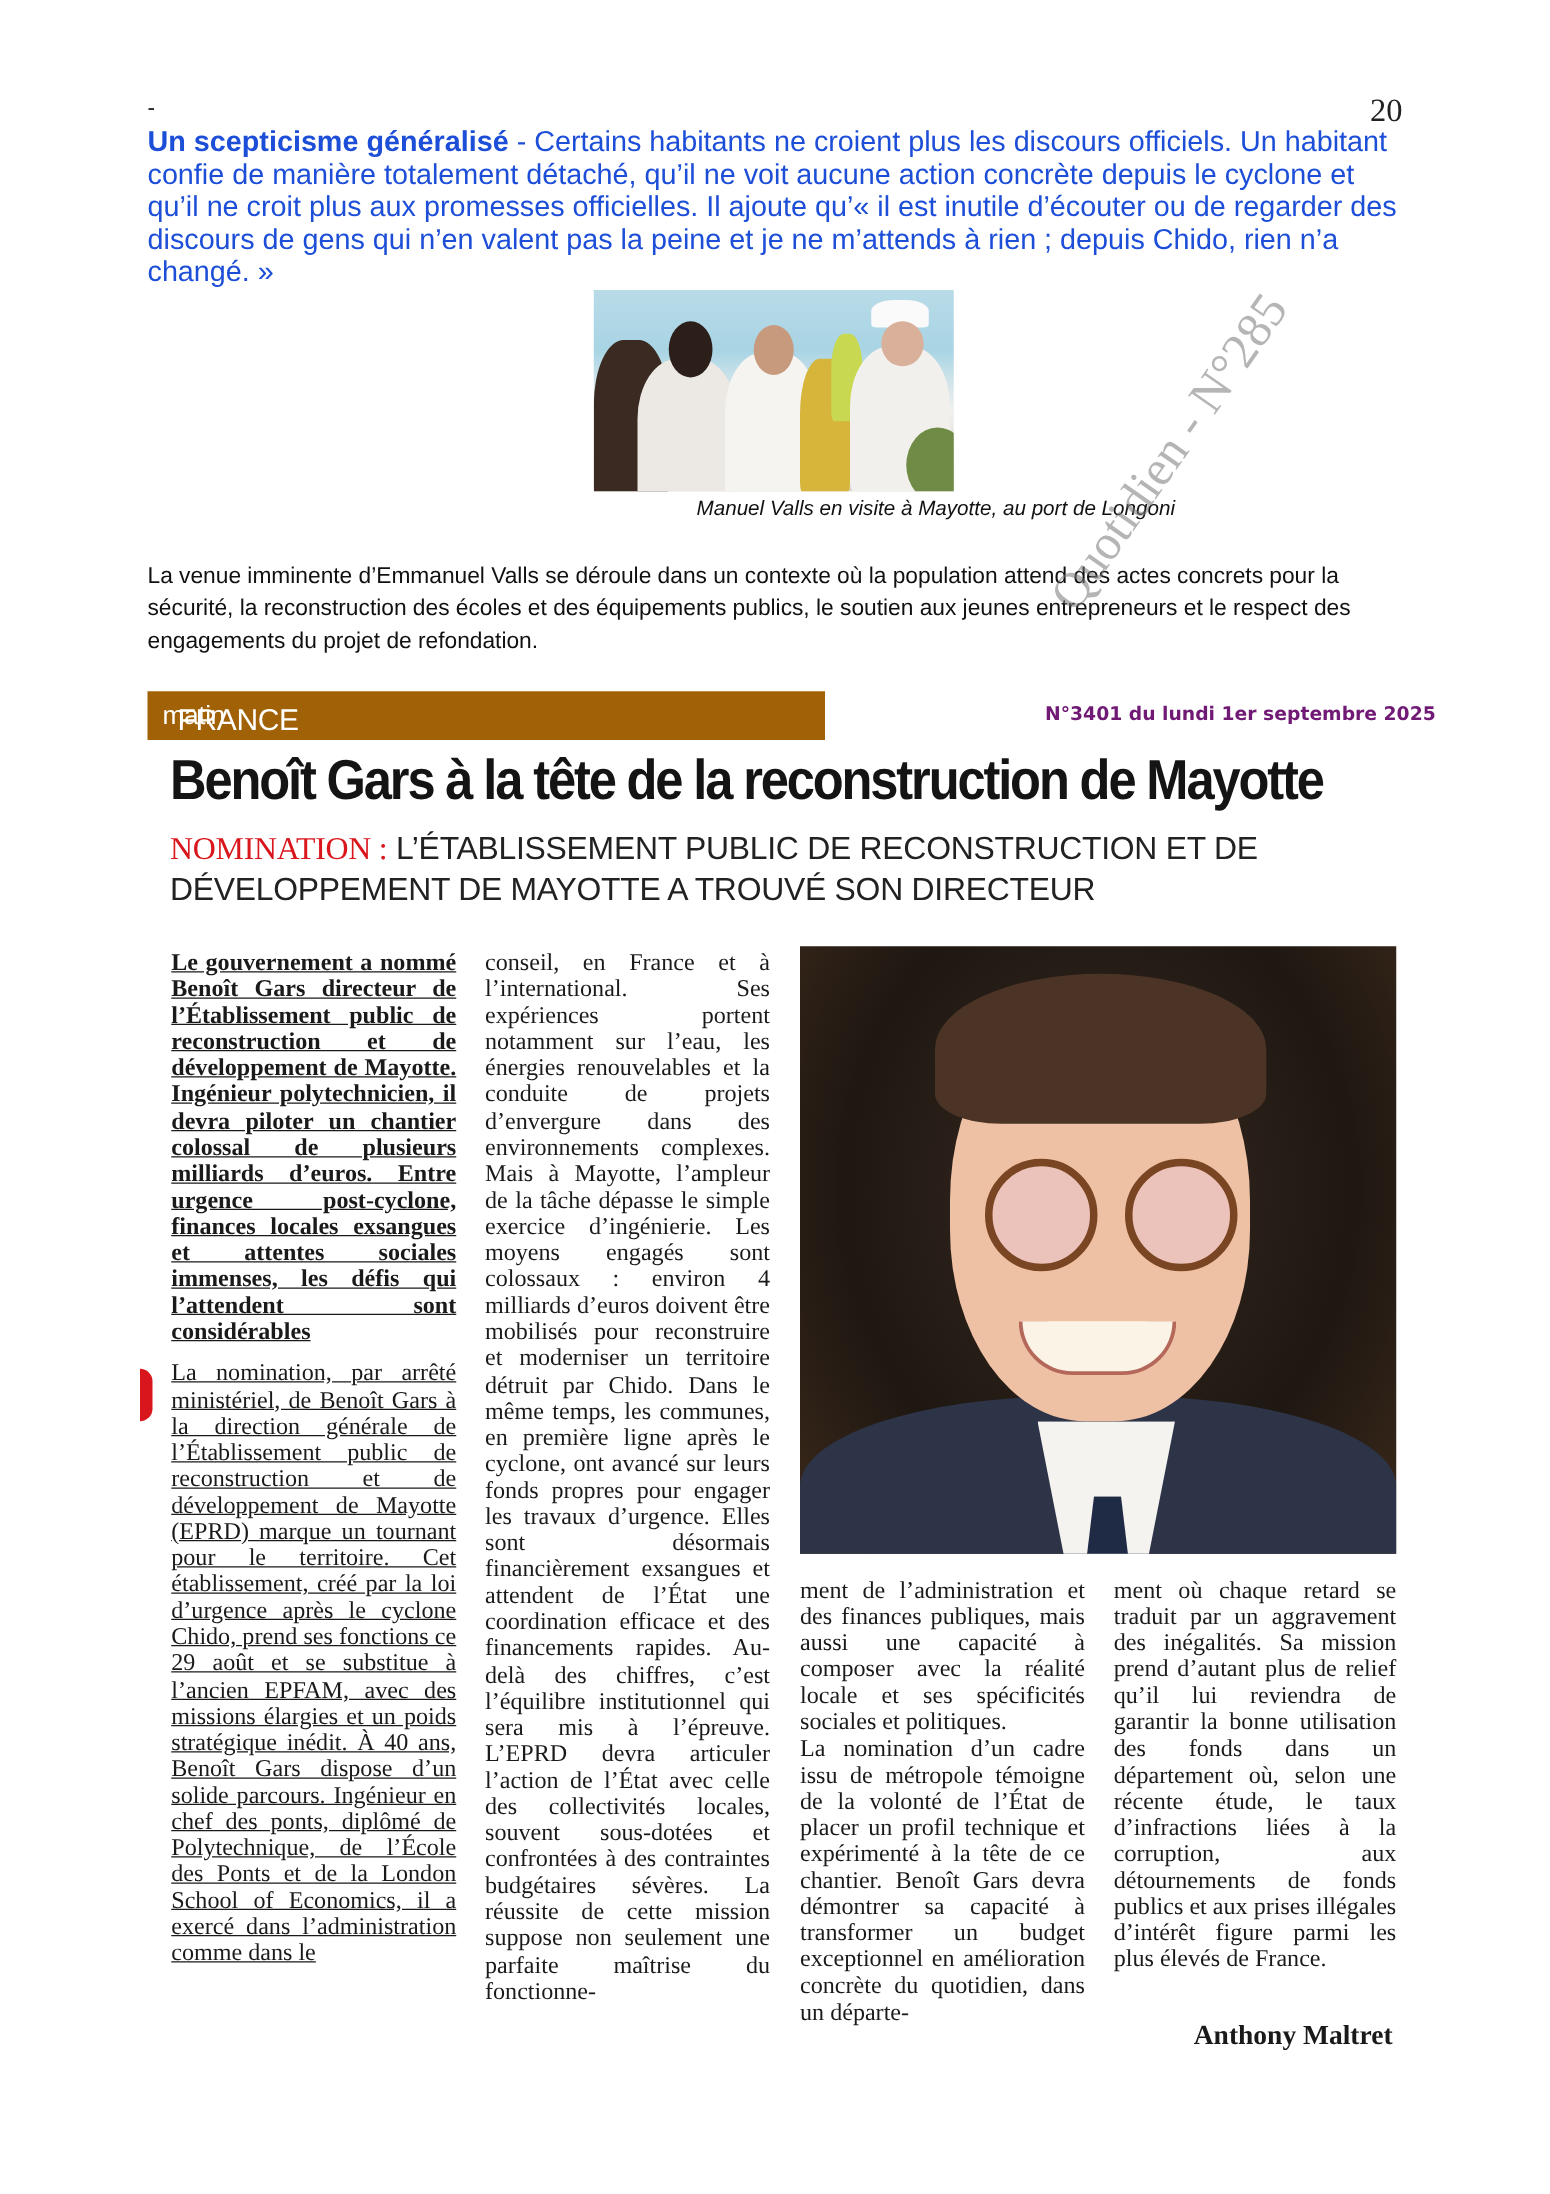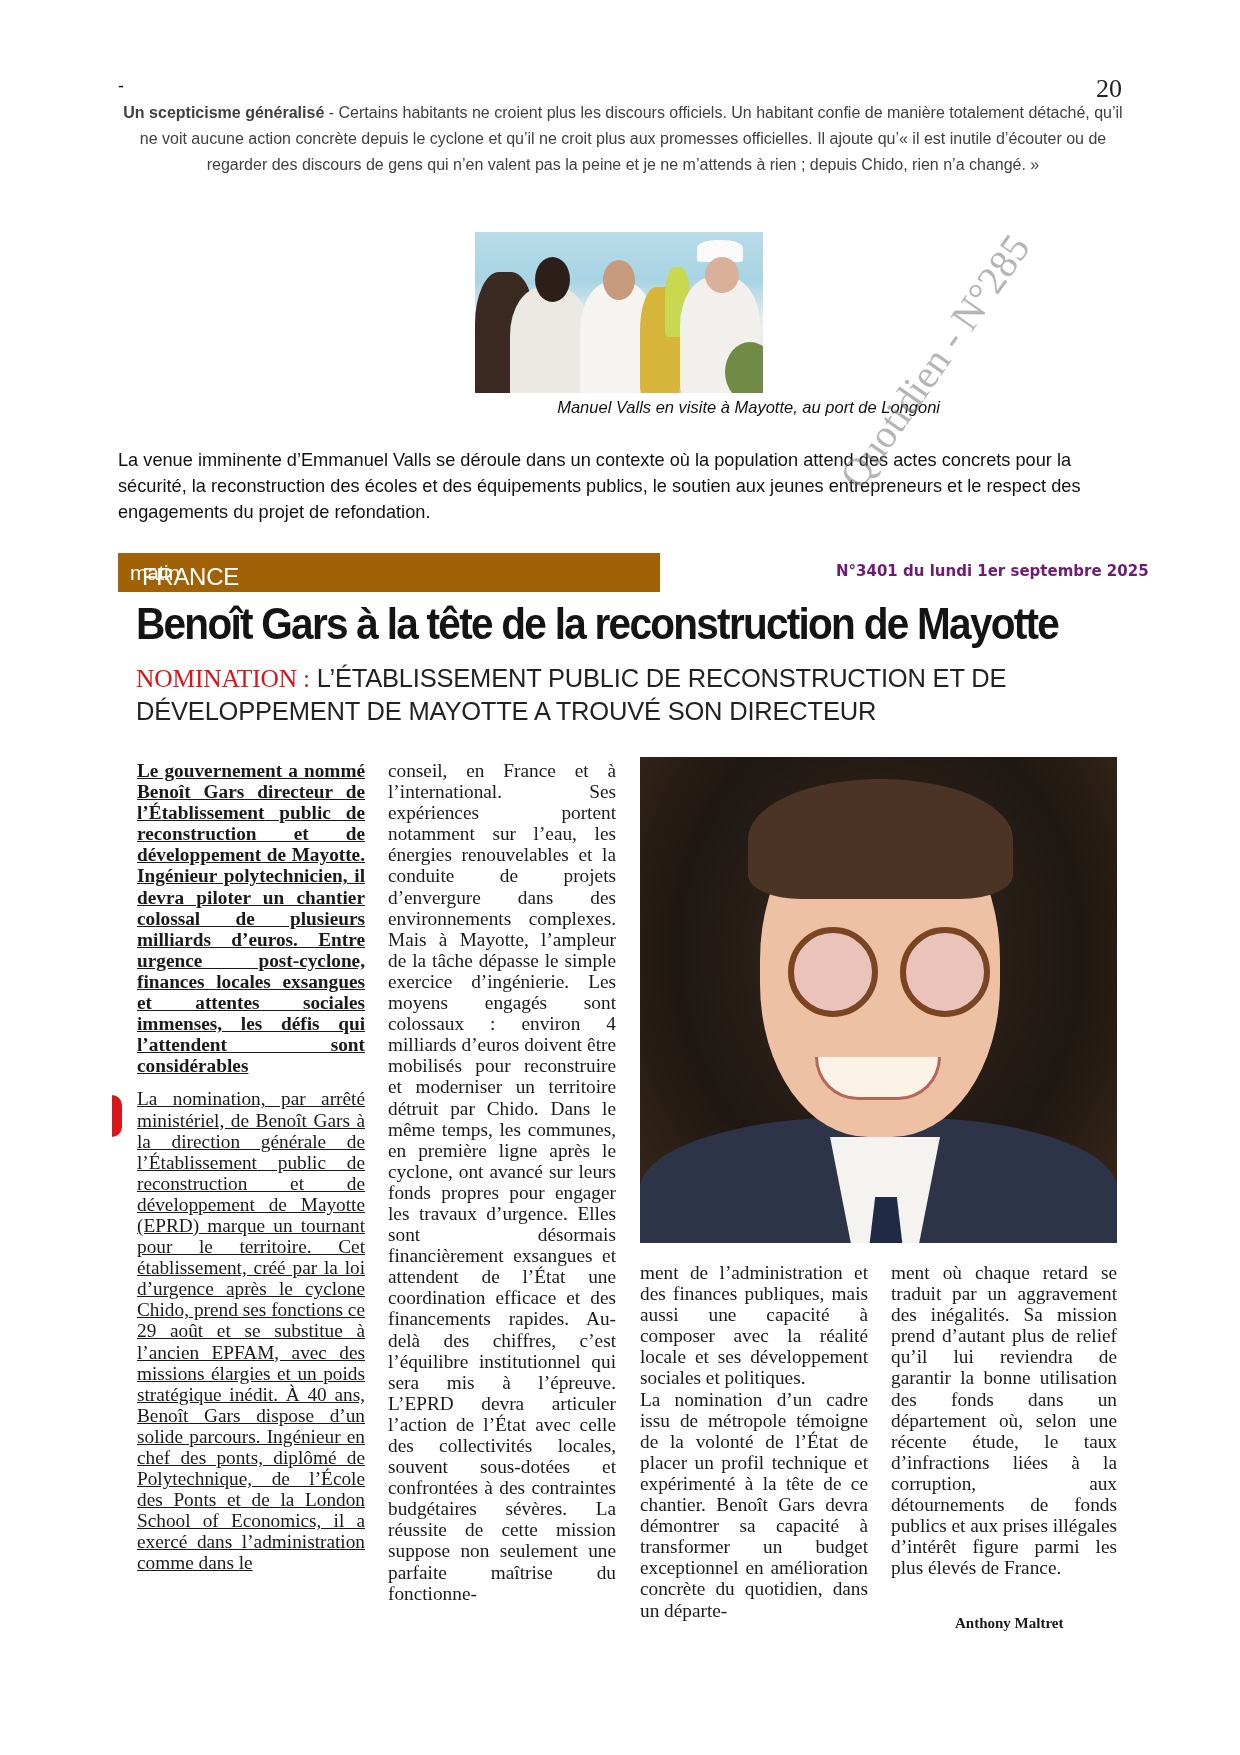--- a/index.html
+++ b/index.html
@@ -1,21 +1,21 @@
 <!DOCTYPE html>
 <html><head>
 <meta charset="utf-8">
 <style>
   html, body { margin: 0; padding: 0; background: #ffffff; }
   body { width: 1240px; height: 1755px; position: relative; overflow: hidden; font-family: "Liberation Sans", sans-serif; color: #111; }
 
   .dash { position: absolute; left: 118px; top: 76px; font-size: 18px; }
   .page-num { position: absolute; left: 1096px; top: 74px; font-family: "Liberation Serif", serif; font-size: 26px; color: #222; }
 
-  .intro { position: absolute; left: 118px; top: 100px; width: 1010px; font-size: 16px; line-height: 26px; color: #404040; text-align: center; }
+  .intro { position: absolute; left: 118px; top: 100px; width: 1010px; font-size: 23px; line-height: 26px; color: #1d4ed8; }
   .intro b { font-weight: bold; }
 
   .top-photo { position: absolute; left: 475px; top: 232px; width: 288px; height: 161px; overflow: hidden;
     background: linear-gradient(180deg, #b9dbe8 0%, #a8d4e4 30%, #cfe3ea 45%, #f0f0ee 60%, #d7d1c8 100%); }
   .top-photo .fig { position: absolute; border-radius: 40% 40% 10% 10%; }
   .top-caption { position: absolute; left: 300px; width: 640px; top: 398px; text-align: right; font-style: italic; font-size: 16.5px; color: #111; }
 
   .para2 { position: absolute; left: 118px; top: 447px; width: 1010px; font-size: 18.2px; line-height: 26px; }
 
   .watermark { position: absolute; left: 830px; top: 470px; transform: rotate(-55deg); transform-origin: left top;
@@ -47,21 +47,21 @@
   .portrait .face { position: absolute; left: 120px; top: 40px; width: 240px; height: 340px; border-radius: 48% 48% 45% 45%; background: #efc1a4; }
   .portrait .hair { position: absolute; left: 108px; top: 22px; width: 265px; height: 120px; border-radius: 50% 50% 20% 20%; background: #4b3426; }
   .portrait .glasses-l, .portrait .glasses-r { position: absolute; top: 170px; width: 78px; height: 78px; border-radius: 50%; border: 6px solid #7a4523; background: rgba(230,200,230,0.35); }
   .portrait .glasses-l { left: 148px; }
   .portrait .glasses-r { left: 260px; }
   .portrait .smile { position: absolute; left: 175px; top: 300px; width: 120px; height: 40px; border-radius: 0 0 60px 60px; background: #fbf3e6; border: 3px solid #b4685a; border-top: none; }
   .portrait .suit { position: absolute; left: 0; top: 360px; width: 477px; height: 160px; background: #2d3447; border-radius: 45% 45% 0 0; }
   .portrait .shirt { position: absolute; left: 190px; top: 380px; width: 110px; height: 140px; background: #f5f3f0; clip-path: polygon(0 0, 100% 0, 75% 100%, 25% 100%); }
   .portrait .tie { position: absolute; left: 228px; top: 440px; width: 36px; height: 60px; background: #1f2b45; clip-path: polygon(20% 0, 80% 0, 100% 100%, 0 100%); }
 
-  .byline { position: absolute; left: 955px; top: 1615px; font-family: "Liberation Serif", serif; font-weight: bold; font-size: 15px; color: #1a1a1a; }
+  .byline { position: absolute; left: 955px; top: 1615px; font-family: "Liberation Serif", serif; font-weight: bold; font-size: 22px; color: #1a1a1a; }
 </style>
 </head>
 <body>
 
 <div class="dash">-</div>
 <div class="page-num">20</div>
 
 <div class="intro"><b>Un scepticisme généralisé</b><span> - Certains habitants ne croient plus les discours officiels. Un habitant confie de manière totalement détaché, qu’il ne voit aucune action concrète depuis le cyclone et qu’il ne croit plus aux promesses officielles. Il ajoute qu’« il est inutile d’écouter ou de regarder des discours de gens qui n’en valent pas la peine et je ne m’attends à rien ; depuis Chido, rien n’a changé. »</span></div>
 
 <div class="top-photo" title="Photo de Manuel Valls entouré de personnes au port">
@@ -106,21 +106,21 @@
   <div class="shirt"></div>
   <div class="tie"></div>
   <div class="face"></div>
   <div class="hair"></div>
   <div class="glasses-l"></div>
   <div class="glasses-r"></div>
   <div class="smile"></div>
 </div>
 
 <div class="col col3">
-  <p>ment de l’administration et des finances publiques, mais aussi une capacité à composer avec la réalité locale et ses développement sociales et politiques.</p>
+  <p>ment de l’administration et des finances publiques, mais aussi une capacité à composer avec la réalité locale et ses spécificités sociales et politiques.</p>
   <p>La nomination d’un cadre issu de métropole témoigne de la volonté de l’État de placer un profil technique et expérimenté à la tête de ce chantier. Benoît Gars devra démontrer sa capacité à transformer un budget exceptionnel en amélioration concrète du quotidien, dans un départe-</p>
 </div>
 
 <div class="col col4">
   <p>ment où chaque retard se traduit par un aggravement des inégalités. Sa mission prend d’autant plus de relief qu’il lui reviendra de garantir la bonne utilisation des fonds dans un département où, selon une récente étude, le taux d’infractions liées à la corruption, aux détournements de fonds publics et aux prises illégales d’intérêt figure parmi les plus élevés de France.</p>
 </div>
 
 <div class="byline">Anthony Maltret</div>
 
 </body></html>

